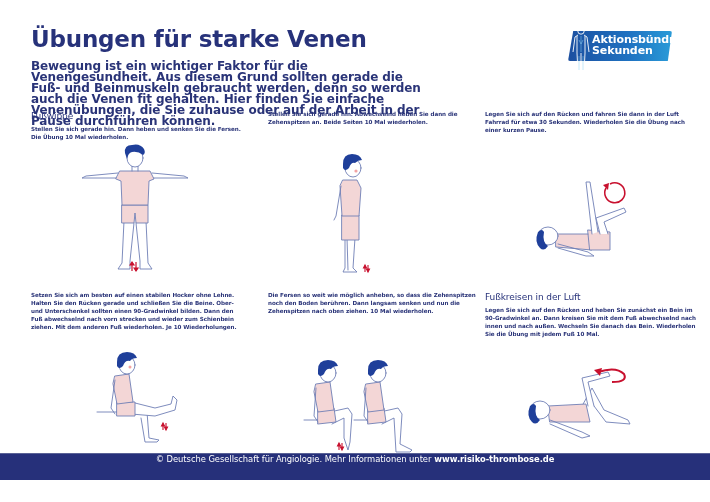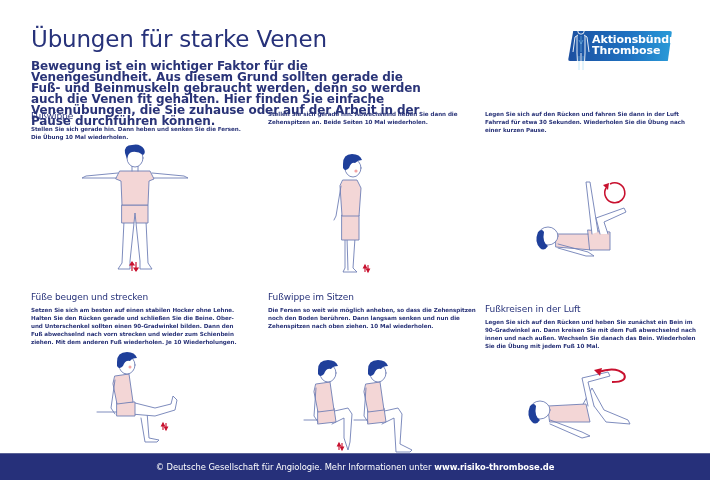--- a/index.html
+++ b/index.html
@@ -1,21 +1,21 @@
 <!DOCTYPE html>
 <html><head>
   <meta charset="utf-8">
   <style>
     * { box-sizing: border-box; margin: 0; padding: 0; }
     html, body { width: 710px; height: 502px; background: #ffffff; overflow: hidden; }
     body { position: relative; font-family: "DejaVu Sans", "Liberation Sans", sans-serif; color: #27327a; }
 
     .title {
       position: absolute; left: 31px; top: 28px;
-      font-size: 23px; font-weight: normal; color: #27327a;
+      font-size: 23px; font-weight: bold; color: #27327a;
       letter-spacing: -0.2px; line-height: 1;
     }
     .intro {
       position: absolute; left: 31px; top: 61px; width: 400px;
       font-size: 12px; font-weight: bold; line-height: 11px; color: #2a3478;
       letter-spacing: -0.1px;
     }
 
     .logo { position: absolute; left: 560px; top: 26px; width: 118px; height: 50px; }
     .logo-badge {
@@ -38,29 +38,29 @@
     }
     .card p {
       font-size: 5.6px; font-weight: bold; color: #2a3478; line-height: 8px;
       letter-spacing: -0.05px;
     }
     .c1 { left: 31px; top: 110px; width: 215px; }
     .c2 { left: 268px; top: 110px; width: 205px; }
     .c3 { left: 485px; top: 110px; width: 205px; }
     .c4 { left: 31px; top: 291px; width: 215px; }
     .c5 { left: 268px; top: 291px; width: 215px; }
-    .c6 { left: 485px; top: 291px; width: 215px; margin-top: 12px; }
+    .c6 { left: 485px; top: 291px; width: 215px; }
 
     .illus { position: absolute; }
     .illus svg { display: block; width: 100%; height: 100%; }
 
     .footer {
       position: absolute; left: 0; top: 453px; width: 710px; height: 27px;
       background: #26307a; border-top: 1px solid #5a6296;
-      display: flex; align-items: center; justify-content: center;
+      display: flex; justify-content: center;
       color: #ffffff; font-size: 8.4px; letter-spacing: -0.05px;
     }
     .footer .link { font-weight: bold; margin-left: 3px; color: #ffffff; text-decoration: none; }
   </style>
 </head>
 <body>
 
 <h1 class="title">Übungen für starke Venen</h1>
 <p class="intro">Bewegung ist ein wichtiger Faktor für die Venengesundheit. Aus diesem Grund sollten gerade die Fuß- und Beinmuskeln gebraucht werden, denn so werden auch die Venen fit gehalten. Hier finden Sie einfache Venenübungen, die Sie zuhause oder auf der Arbeit in der Pause durchführen können.</p>
 
@@ -72,40 +72,38 @@
       <path d="M8 9 L5 11 L3 26 M14 9 L17 11 L19 26"></path>
       <path d="M7 10 L7 27 L8 47 M15 10 L15 27 L14 47"></path>
       <path d="M11 27 L11 44"></path>
     </g>
     <g fill="none" stroke="#8fd0f2" stroke-width="0.5">
       <path d="M11 10 L11 26 M9 14 L11 18 L13 14 M9 30 L9 44 M13 30 L13 44"></path>
     </g>
   </svg>
   <div class="logo-text">
     <div>Aktionsbündnis</div>
-    <div>Thrombose</div>
+    <div>Sekunden</div>
   </div>
 </div>
 
 <div class="card c1">
   <h2>Fußwippe</h2>
   <p>Stellen Sie sich gerade hin. Dann heben und senken Sie die Fersen. Die Übung 10 Mal wiederholen.</p>
 </div>
 <div class="card c2">
   <p>Stellen Sie sich gerade hin. Abwechselnd heben Sie dann die Zehenspitzen an. Beide Seiten 10 Mal wiederholen.</p>
 </div>
 <div class="card c3">
   <p>Legen Sie sich auf den Rücken und fahren Sie dann in der Luft Fahrrad für etwa 30 Sekunden. Wiederholen Sie die Übung nach einer kurzen Pause.</p>
 </div>
 <div class="card c4">
-  <h2>Füße beugen und strecken</h2>
   <p>Setzen Sie sich am besten auf einen stabilen Hocker ohne Lehne. Halten Sie den Rücken gerade und schließen Sie die Beine. Ober- und Unterschenkel sollten einen 90-Gradwinkel bilden. Dann den Fuß abwechselnd nach vorn strecken und wieder zum Schienbein ziehen. Mit dem anderen Fuß wiederholen. Je 10 Wiederholungen.</p>
 </div>
 <div class="card c5">
-  <h2>Fußwippe im Sitzen</h2>
   <p>Die Fersen so weit wie möglich anheben, so dass die Zehenspitzen noch den Boden berühren. Dann langsam senken und nun die Zehenspitzen nach oben ziehen. 10 Mal wiederholen.</p>
 </div>
 <div class="card c6">
   <h2>Fußkreisen in der Luft</h2>
   <p>Legen Sie sich auf den Rücken und heben Sie zunächst ein Bein im 90-Gradwinkel an. Dann kreisen Sie mit dem Fuß abwechselnd nach innen und nach außen. Wechseln Sie danach das Bein. Wiederholen Sie die Übung mit jedem Fuß 10 Mal.</p>
 </div>
 
 <div class="illus" style="left:80px; top:143px; width:110px; height:130px;">
   <svg viewBox="0 0 110 130">
     <g stroke="#6f7fb5" stroke-width="0.9" fill="none" stroke-linejoin="round" stroke-linecap="round">

